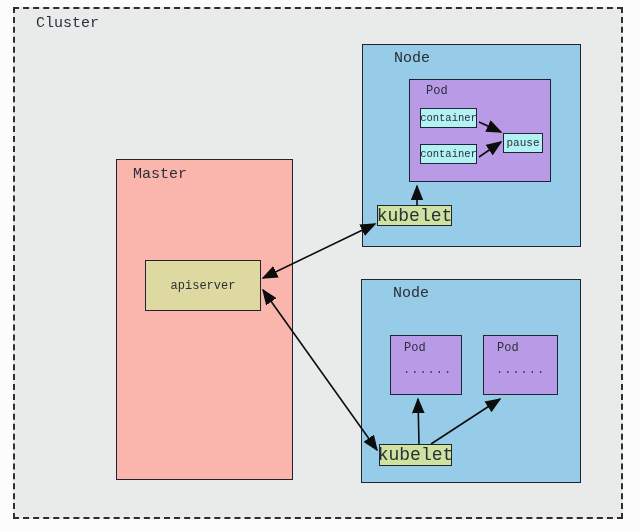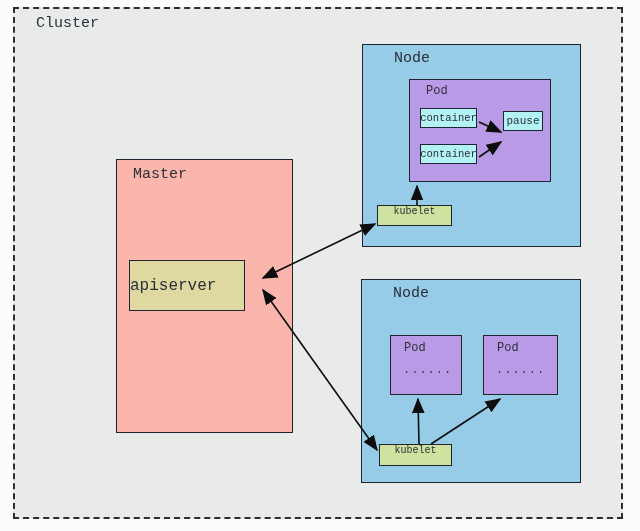--- a/index.html
+++ b/index.html
@@ -13,48 +13,48 @@
   }
   .box{position:absolute;box-sizing:border-box;border:1.5px solid var(--box-border,#1f2430);}
   .cluster{
     position:absolute;box-sizing:border-box;
     left:13px;top:7px;width:610px;height:512px;
     border:2px dashed #2e2e2e;
     background:var(--cluster-bg,#e9ebeb);
   }
   .title-lbl{position:absolute;font-size:15px;white-space:nowrap;}
   .cluster-lbl{left:21px;top:6px;}
-  .master{left:101px;top:150px;width:177px;height:274px;background:var(--master-fill,#fab5ad);}
+  .master{left:101px;top:150px;width:177px;height:321px;background:var(--master-fill,#fab5ad);}
   .master .title-lbl{left:16px;top:6px;}
   .apiserver{
-    left:12px;top:100px;width:116px;height:51px;
+    left:28px;top:100px;width:116px;height:51px;
     background:var(--apiserver-fill,#ded9a1);
-    display:flex;align-items:center;font-size:16px;
+    display:flex;align-items:center;justify-content:center;font-size:12px;
   }
   .node{background:var(--node-fill,#97cce9);}
   .node .title-lbl{left:31px;top:5px;}
   .node1{left:347px;top:35px;width:219px;height:203px;}
   .node2{left:346px;top:270px;width:220px;height:204px;}
   .pod-large{left:46px;top:34px;width:142px;height:103px;background:var(--pod-fill,#b99ae6);}
   .pod-large .pod-lbl{position:absolute;left:16px;top:4px;font-size:12px;}
   .cbox{
     left:10px;width:57px;height:20px;
     background:var(--container-fill,#b2f2f4);
     display:flex;align-items:center;justify-content:center;font-size:10.5px;
   }
   .c1{top:28px;}
   .c2{top:64px;}
   .pause{
-    left:93px;top:31px;width:40px;height:20px;
+    left:93px;top:53px;width:40px;height:20px;
     background:var(--container-fill,#b2f2f4);
     display:flex;align-items:center;justify-content:center;font-size:11px;
   }
   .kubelet{
     background:var(--kubelet-fill,#cfe3a1);
-    display:flex;align-items:flex-start;justify-content:center;font-size:10px;
+    display:flex;align-items:flex-start;justify-content:center;font-size:18px;
   }
   .k1{left:14px;top:160px;width:75px;height:21px;}
   .k2{left:17px;top:164px;width:73px;height:22px;}
   .pod-small{width:72px;height:60px;background:var(--pod-fill,#b99ae6);font-size:12px;}
   .p1{left:28px;top:55px;}
   .p2{left:121px;top:55px;width:75px;}
   .pod-small .pod-lbl{position:absolute;left:13px;top:5px;}
   .pod-small .dots{position:absolute;left:12px;top:27px;letter-spacing:1px;color:#3a3f4a;font-size:12px;}
   .arrows{position:absolute;left:0;top:0;pointer-events:none;}
   .edge{stroke:var(--arrow,#0d0d0d);stroke-width:1.6;fill:none;}

